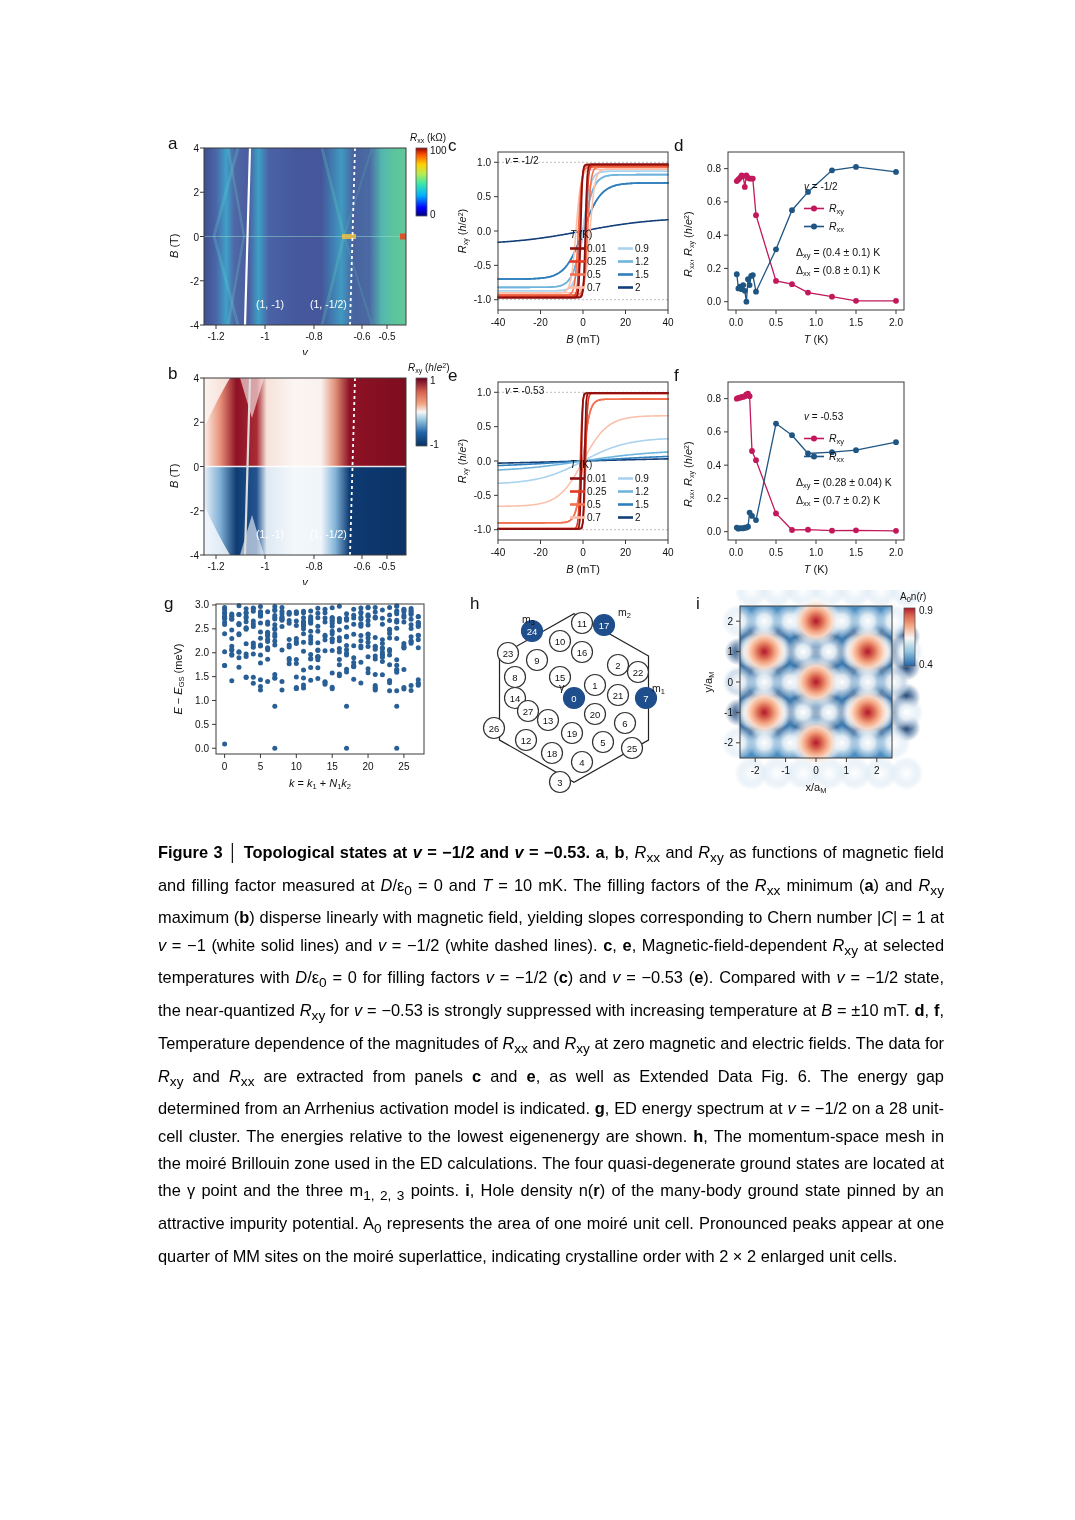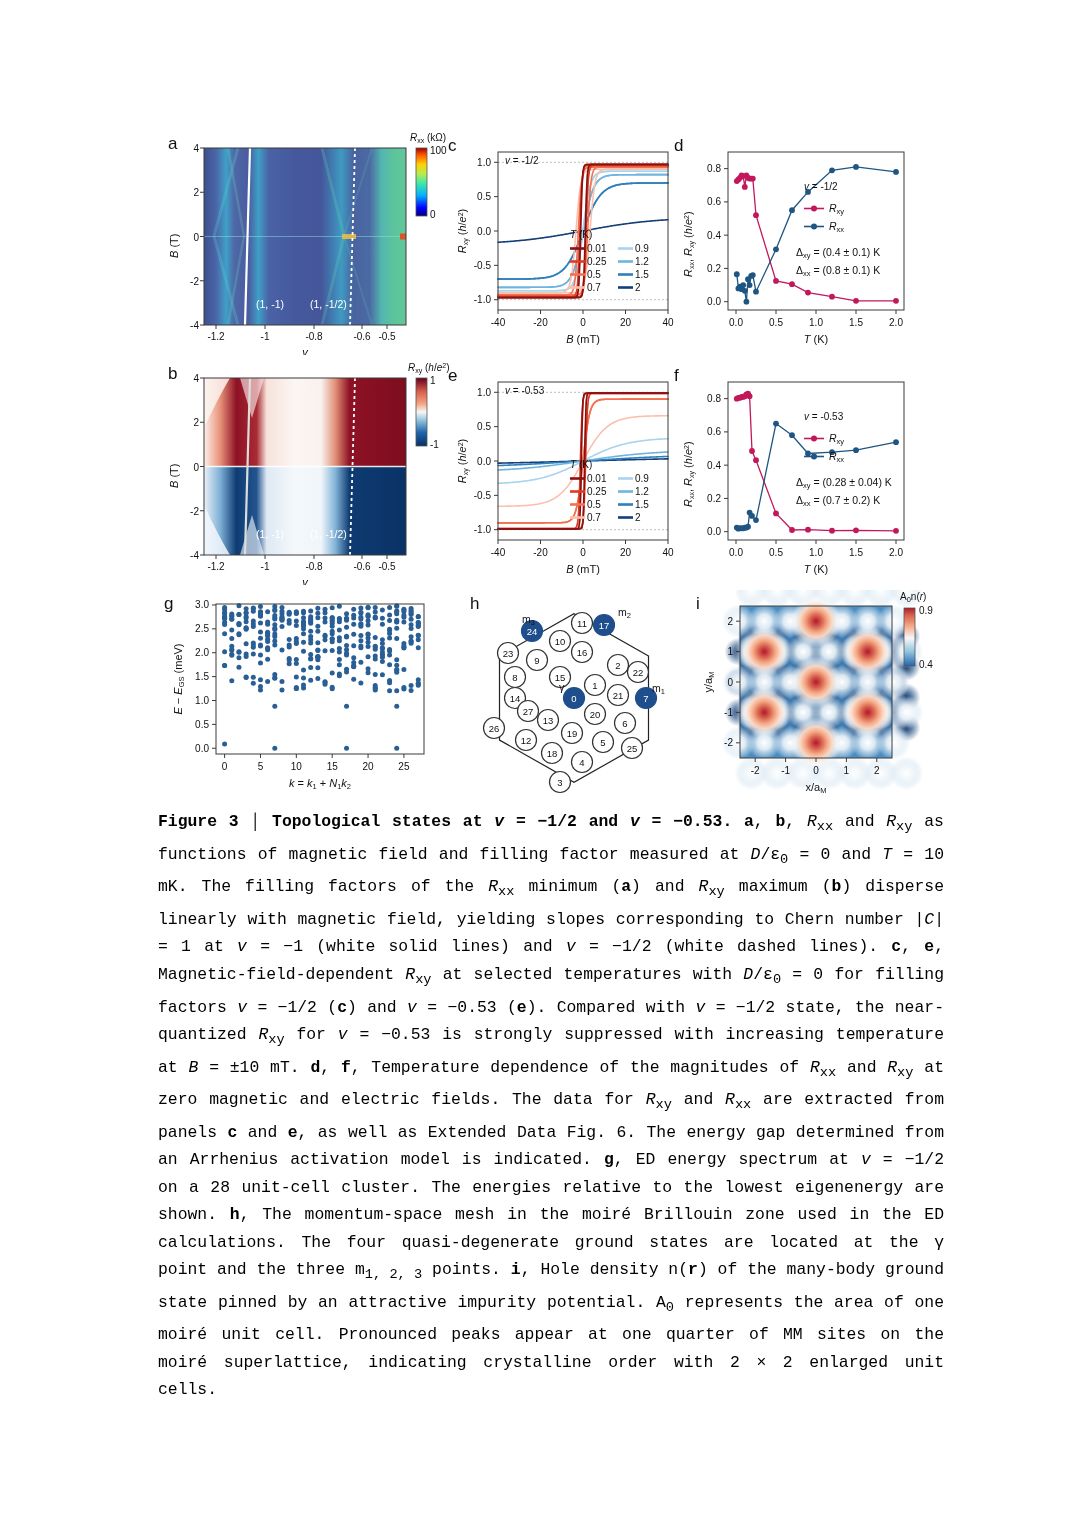--- a/index.html
+++ b/index.html
@@ -3,22 +3,22 @@
 <meta charset="utf-8">
 <style>
   html,body{margin:0;padding:0;background:#ffffff;}
   body{width:1075px;height:1520px;position:relative;font-family:"Liberation Sans",sans-serif;color:#000;}
   .fig{position:absolute;left:0;top:0;width:1075px;height:1520px;}
 
   .panel{position:absolute;}
   .plabel{position:absolute;font-family:"Liberation Sans",sans-serif;font-size:17px;font-weight:400;color:#111;}
 
   
-  #caption{position:absolute;left:158px;top:808px;width:786px;
-           font-family:Liberation Mono, monospace;font-size:16.4px;line-height:27.4px;
+  #caption{position:absolute;left:158px;top:839px;width:786px;
+           font-family:Liberation Sans, sans-serif;font-size:16.4px;line-height:27.4px;
            text-align:justify;color:#000;}
   #caption b{font-weight:700;}
   #caption i{font-style:italic;}
 
   svg{display:block;}
   text{font-family:"Liberation Sans",sans-serif;}
 </style>
 </head>
 <body>
 

